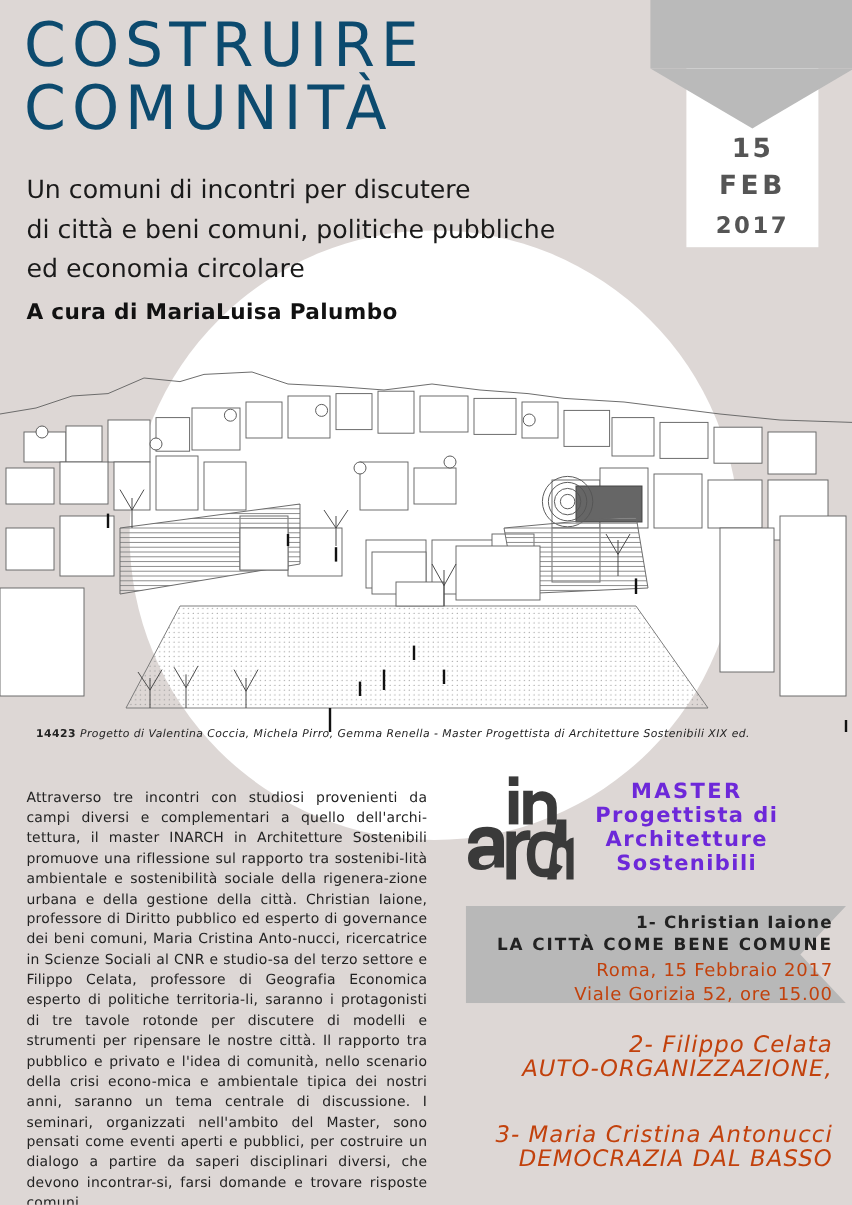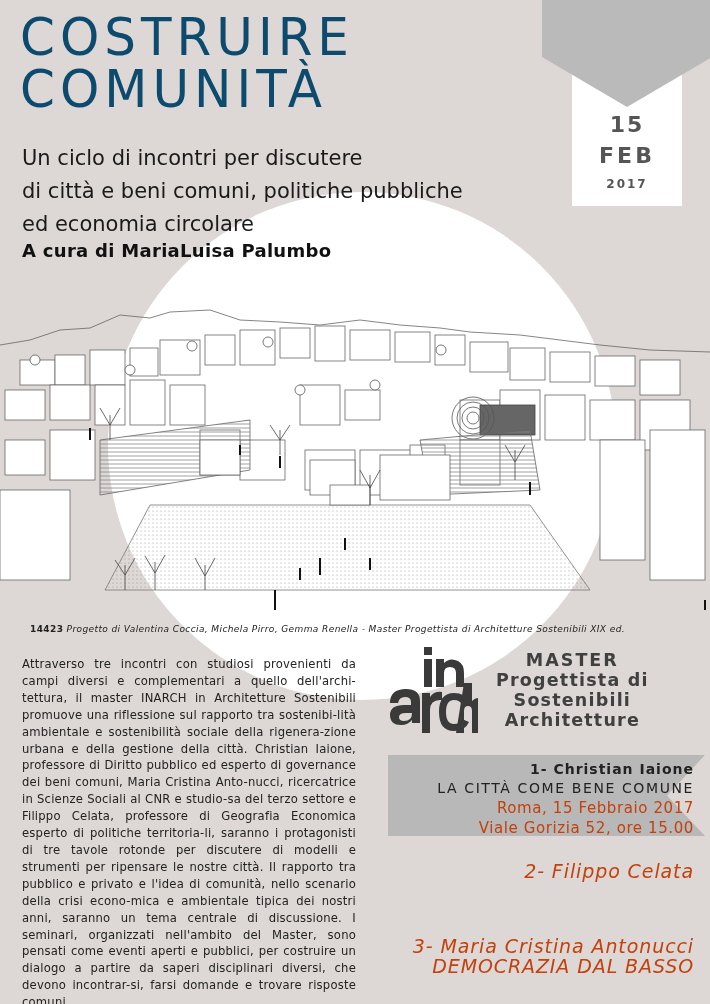--- a/index.html
+++ b/index.html
@@ -18,91 +18,91 @@
       font-size: 50px; line-height: 52px; letter-spacing: 5px; color: #0c4a6e;
       -webkit-text-stroke: 0px; font-stretch: expanded;
     }
     .title span { display: block; font-weight: normal; transform: scaleY(1.02); }
     .subtitle {
       position: absolute; left: 22px; top: 142px; margin: 0;
       font-size: 21px; line-height: 33px; color: #1a1a1a; font-weight: normal;
     }
     .subtitle span { display: block; }
     .curator {
-      position: absolute; left: 22px; top: 240px; font-size: 18px; font-weight: bold;
+      position: absolute; left: 22px; top: 250px; font-size: 18px; font-weight: bold;
       color: #111; letter-spacing: 0.3px;
     }
     
     .date-tag {
       position: absolute; left: 572px; top: 0; width: 110px; height: 206px; background: #fff;
     }
     .date-tag .tri {
       position: absolute; left: -30px; top: 0; width: 0; height: 0;
       border-left: 85px solid transparent; border-right: 85px solid transparent;
       border-top: 108px solid #bababa;
     }
     .date-tag .topbar {
       position: absolute; left: -30px; top: 0; width: 170px; height: 57px; background: #bababa;
     }
     .date-tag .tri { top: 57px; border-top-width: 50px; }
     .date-text { position: absolute; left: 0; width: 110px; text-align: center; color: #555; font-weight: bold; }
     .d-day { top: 112px; font-size: 22px; letter-spacing: 2px; }
     .d-month { top: 143px; font-size: 22px; letter-spacing: 3px; }
-    .d-year { top: 177px; font-size: 12px; letter-spacing: 2px; }
+    .d-year { top: 177px; font-size: 19px; letter-spacing: 2px; }
 
     
     .city { position: absolute; left: 0; top: 290px; width: 710px; height: 320px; }
     .caption {
       position: absolute; left: 30px; top: 607px; font-size: 9px; color: #222;
-      font-style: italic; letter-spacing: 0.4px; margin-top: 17px;
+      font-style: italic; letter-spacing: 0.4px;
     }
     .caption b { font-style: normal; font-weight: bold; }
 
     
     .body-text {
       position: absolute; left: 22px; top: 656px; width: 334px; margin: 0;
       font-size: 11.6px; line-height: 16.9px; text-align: justify; color: #222; letter-spacing: 0.2px;
       hyphens: manual;
     }
     
     .logo { position: absolute; left: 388px; top: 645px; width: 92px; height: 90px; }
     .master {
       position: absolute; left: 496px; top: 650px; font-size: 17.5px; line-height: 20px;
-      font-weight: bold; color: #404040; letter-spacing: 1.2px;
+      font-weight: bold; color: #6d28d9; letter-spacing: 1.2px;
     }
     .master span { display: block; }
     .master .m1 { letter-spacing: 2px; }
 
     
     .ribbon {
       position: absolute; left: 388px; top: 755px; width: 317px; height: 81px; background: #b8b8b8;
       clip-path: polygon(0 0, 100% 0, 88% 50%, 100% 100%, 0 100%);
     }
     .events { position: absolute; right: 16px; text-align: right; color: #222; }
     .ev1 { top: 760px; right: 16px; }
     .ev1 .l1 { font-size: 14px; font-weight: bold; letter-spacing: 1px; line-height: 19px; }
-    .ev1 .l2 { font-size: 14px; font-weight: normal; letter-spacing: 1.6px; line-height: 19px; }
+    .ev1 .l2 { font-size: 14px; font-weight: bold; letter-spacing: 1.6px; line-height: 19px; }
     .ev1 .l3, .ev1 .l4 { font-size: 15px; letter-spacing: 0.6px; line-height: 20px; color: #c2410c; }
     .ev2 { top: 862px; }
     .ev3 { top: 937px; }
     .ev2 div, .ev3 div { font-size: 19px; line-height: 19.5px; letter-spacing: 0.9px; color: #c2410c; font-style: italic; }
     .events div { display: block; white-space: nowrap; }
   </style>
 </head>
 <body>
 
 <div class="circle"></div>
 
 <h1 class="title">
   <span>COSTRUIRE</span>
   <span>COMUNITÀ</span>
 </h1>
 
 <h2 class="subtitle">
-  <span>Un ciclo di incontri per discutere</span>
+  <span>Un comuni di incontri per discutere</span>
   <span>di città e beni comuni, politiche pubbliche</span>
   <span>ed economia circolare</span>
 </h2>
 
 <div class="curator">A cura di MariaLuisa Palumbo</div>
 
 <div class="date-tag">
   <div class="topbar"></div>
   <div class="tri"></div>
   <div class="date-text d-day">15</div>
@@ -253,35 +253,36 @@
 
     <path d="M74 60 q-2 -5 -8 -5 q-8 0 -8 12 q0 12 8 12 q6 0 8 -5 l7 3 q-4 9 -15 9 q-15 0 -15 -19 q0 -19 15 -19 q11 0 15 9 z"></path>
 
     <path d="M78 38 h8 v18 q3 -3 6 -3 v35 h-6 v-22 q0 -5 -4 -5 q-4 0 -4 5 v22 h-8 z" transform="translate(-2,0)"></path>
   </g>
 </svg>
 
 <div class="master">
   <span class="m1">MASTER</span>
   <span>Progettista di</span>
+  <span>Architetture</span>
   <span>Sostenibili</span>
-  <span>Architetture</span>
 </div>
 
 <div class="ribbon"></div>
 
 <div class="events ev1">
   <div class="l1">1-  Christian Iaione</div>
   <div class="l2">LA CITTÀ COME BENE COMUNE</div>
   <div class="l3">Roma, 15 Febbraio 2017</div>
   <div class="l4">Viale Gorizia 52, ore 15.00</div>
 </div>
 
 <div class="events ev2">
   <div>2-  Filippo Celata</div>
+  <div>AUTO-ORGANIZZAZIONE,</div>
 </div>
 
 <div class="events ev3">
   <div>3-  Maria Cristina Antonucci</div>
   <div>DEMOCRAZIA DAL BASSO</div>
 </div>
 
 
 
 

